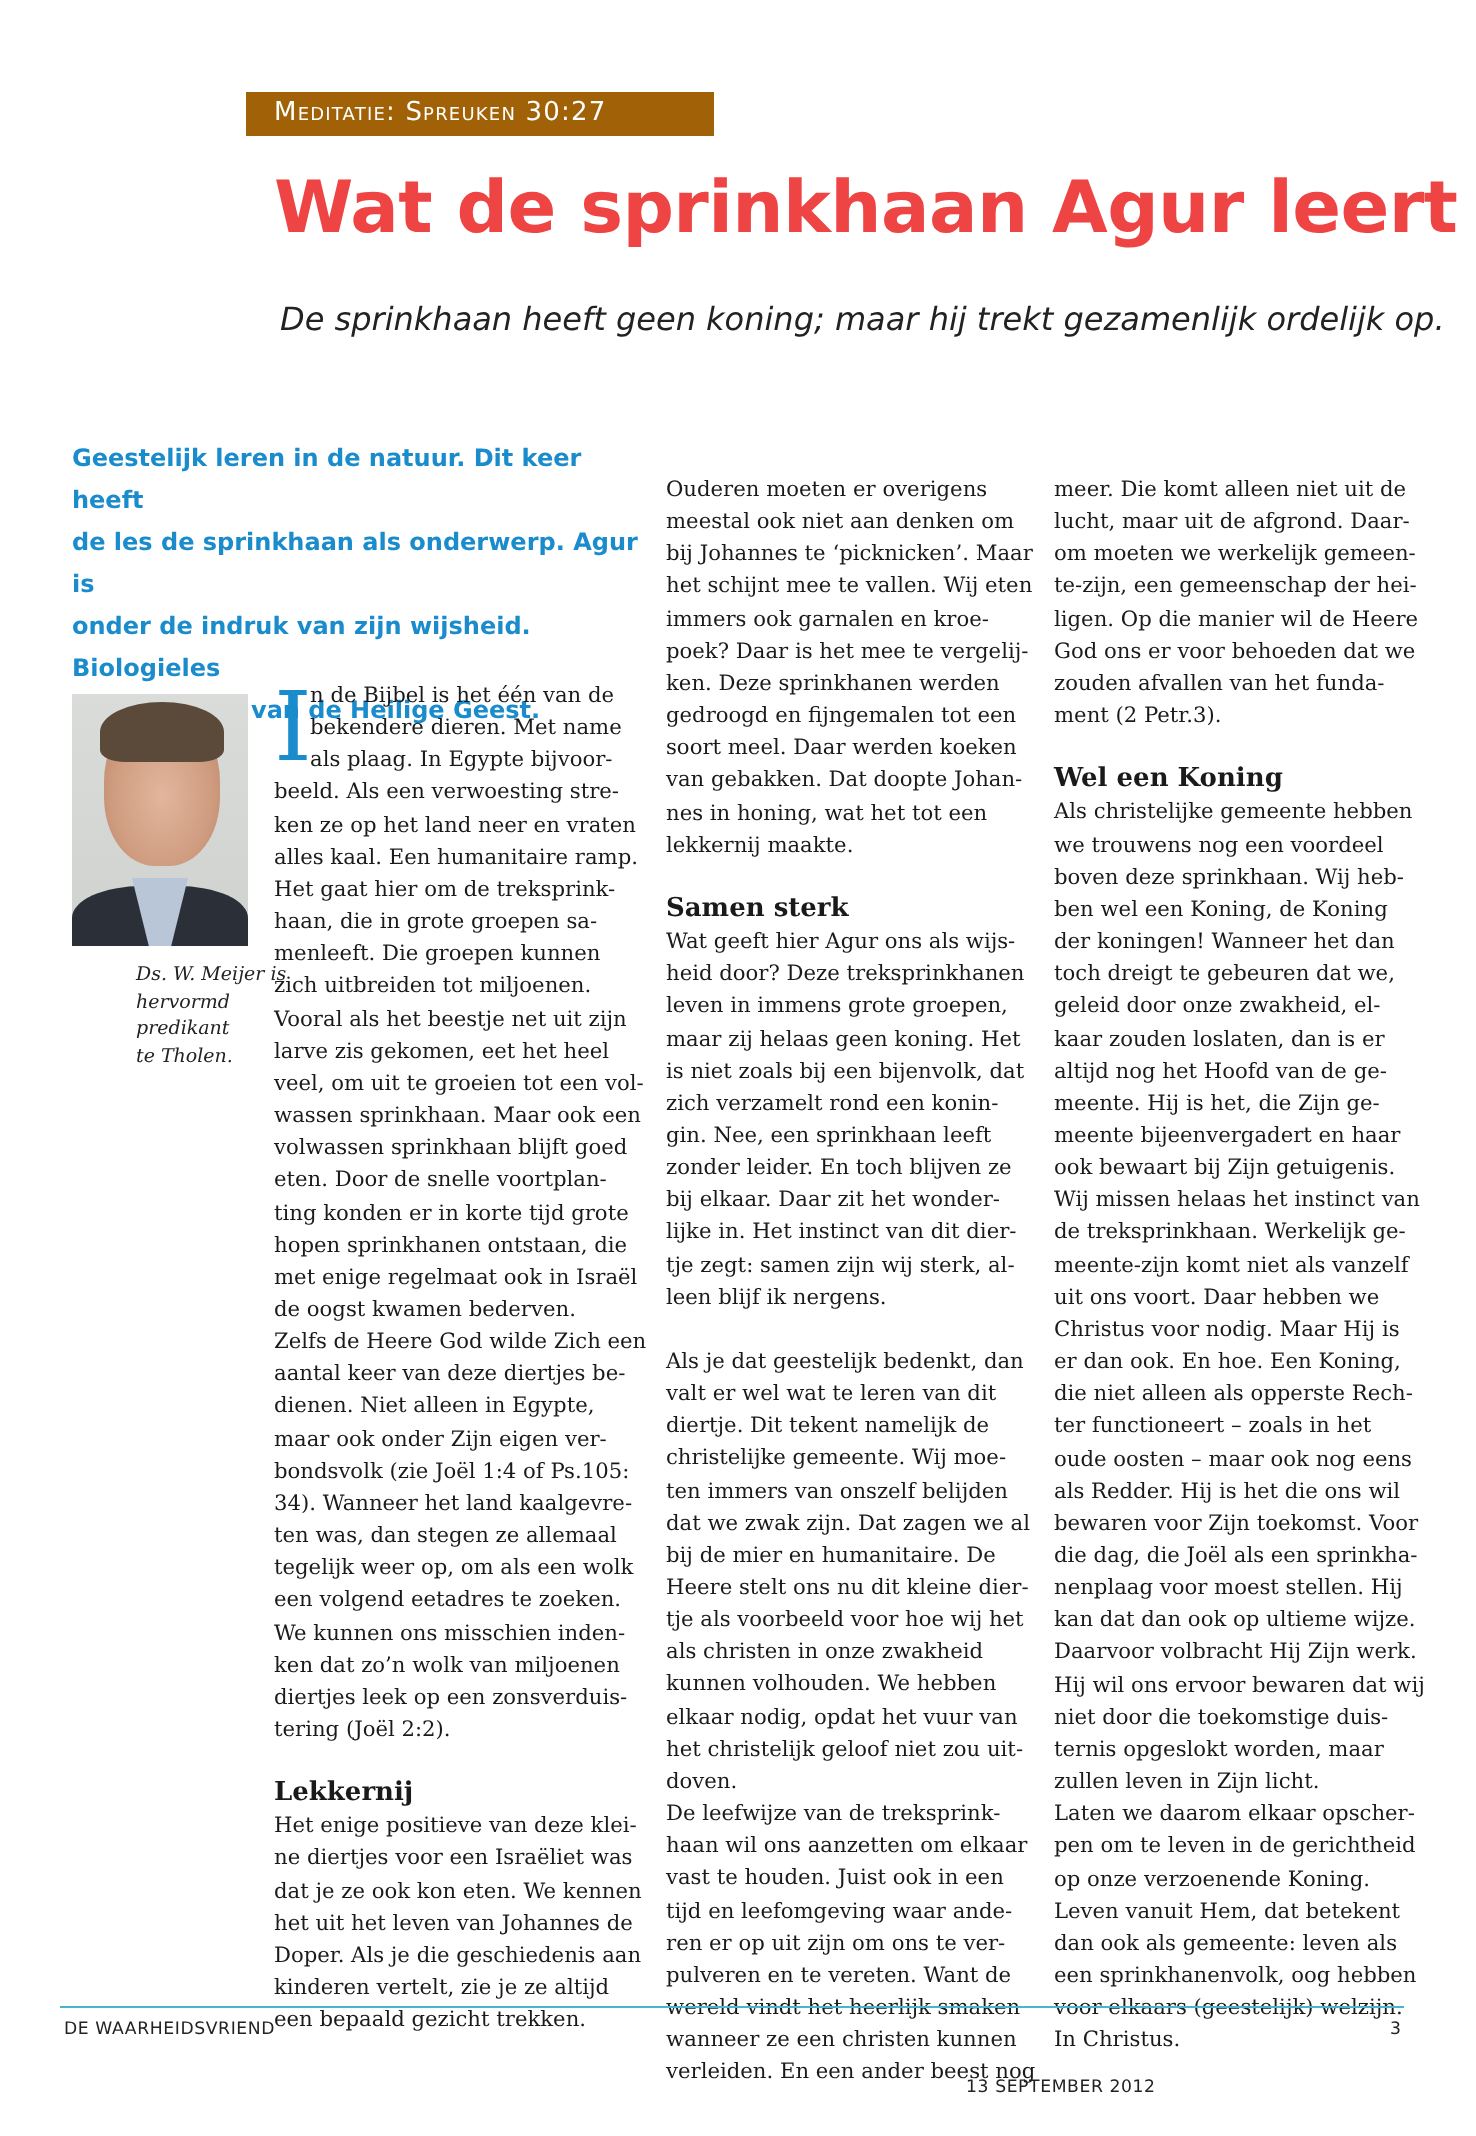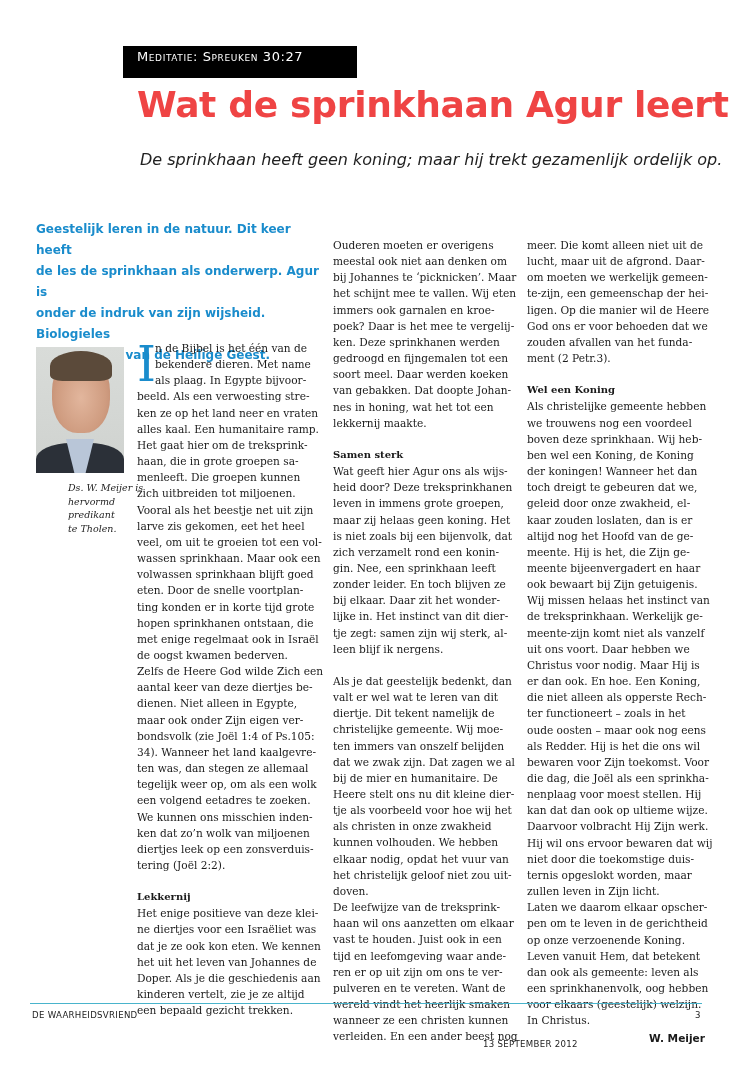--- a/index.html
+++ b/index.html
@@ -1,19 +1,19 @@
 <!DOCTYPE html>
 <html><head>
 <meta charset="utf-8">
 <style>
   html, body { margin: 0; padding: 0; background: #ffffff; }
   body { width: 738px; height: 1068px; position: relative; overflow: hidden; font-family: "DejaVu Serif", serif; color: #1a1a1a; }
   .section-band {
-    position: absolute; left: 123px; top: 46px; width: 234px; height: 32px;
-    background: #000000; color: #ffffff;
+    position: absolute; left: 123px; top: 46px; width: 234px; height: 22px;
+    background: #a16207; color: #ffffff;
     font-family: "DejaVu Sans", sans-serif; font-size: 13px; letter-spacing: 0.6px;
     font-variant: small-caps; line-height: 22px; padding-left: 14px; box-sizing: border-box;
   }
   .title {
     position: absolute; left: 137px; top: 84px; width: 570px;
     font-family: "DejaVu Sans", sans-serif; font-weight: bold; font-size: 36px; letter-spacing: -0.3px;
     color: #ef4444; margin: 0; white-space: nowrap;
   }
   .subtitle {
     position: absolute; left: 140px; top: 150px; width: 570px;
@@ -47,21 +47,21 @@
   .caption {
     position: absolute; left: 36px; top: 481px; width: 90px;
     font-family: "DejaVu Serif", serif; font-style: italic; font-size: 9.5px; line-height: 13.5px; color: #222; margin-left: 32px;
   }
   .col {
     position: absolute; top: 237px; width: 186px;
     font-family: "DejaVu Serif", serif; font-size: 10.6px; line-height: 16.15px; color: #1a1a1a;
   }
   .col p { margin: 0; white-space: nowrap; }
   .col .gap { height: 16px; }
-  .col h3 { margin: 0; font-size: 10px; line-height: 16.15px; font-weight: bold; }
+  .col h3 { margin: 0; font-size: 13px; line-height: 16.15px; font-weight: bold; }
   .col1 { left: 137px; top: 340px; }
   .col2 { left: 333px; }
   .col3 { left: 527px; width: 178px; }
   .dropcap {
     position: absolute; left: 0; top: 2px; font-size: 48px; line-height: 44px; color: #1a8ccc; font-family: "DejaVu Serif", serif;
   }
   .indent { padding-left: 18px; }
   .signature {
     text-align: right; font-family: "DejaVu Sans", sans-serif; font-weight: bold; font-size: 10.6px; line-height: 18px;
   }
@@ -253,19 +253,18 @@
       <p>zullen leven in Zijn licht.</p>
       <p>Laten we daarom elkaar opscher-</p>
       <p>pen om te leven in de gerichtheid</p>
       <p>op onze verzoenende Koning.</p>
       <p>Leven vanuit Hem, dat betekent</p>
       <p>dan ook als gemeente: leven als</p>
       <p>een sprinkhanenvolk, oog hebben</p>
       <p>voor elkaars (geestelijk) welzijn.</p>
       <p>In Christus.</p>
     </div>
-  <div class="signature">W. Meijer</div>
 </div>
 
 <div class="footer-rule"></div>
 <div class="footer f-left">DE WAARHEIDSVRIEND</div>
 <div class="footer f-mid">13 SEPTEMBER 2012</div>
 <div class="footer f-right">3</div>
 
 </body></html>

